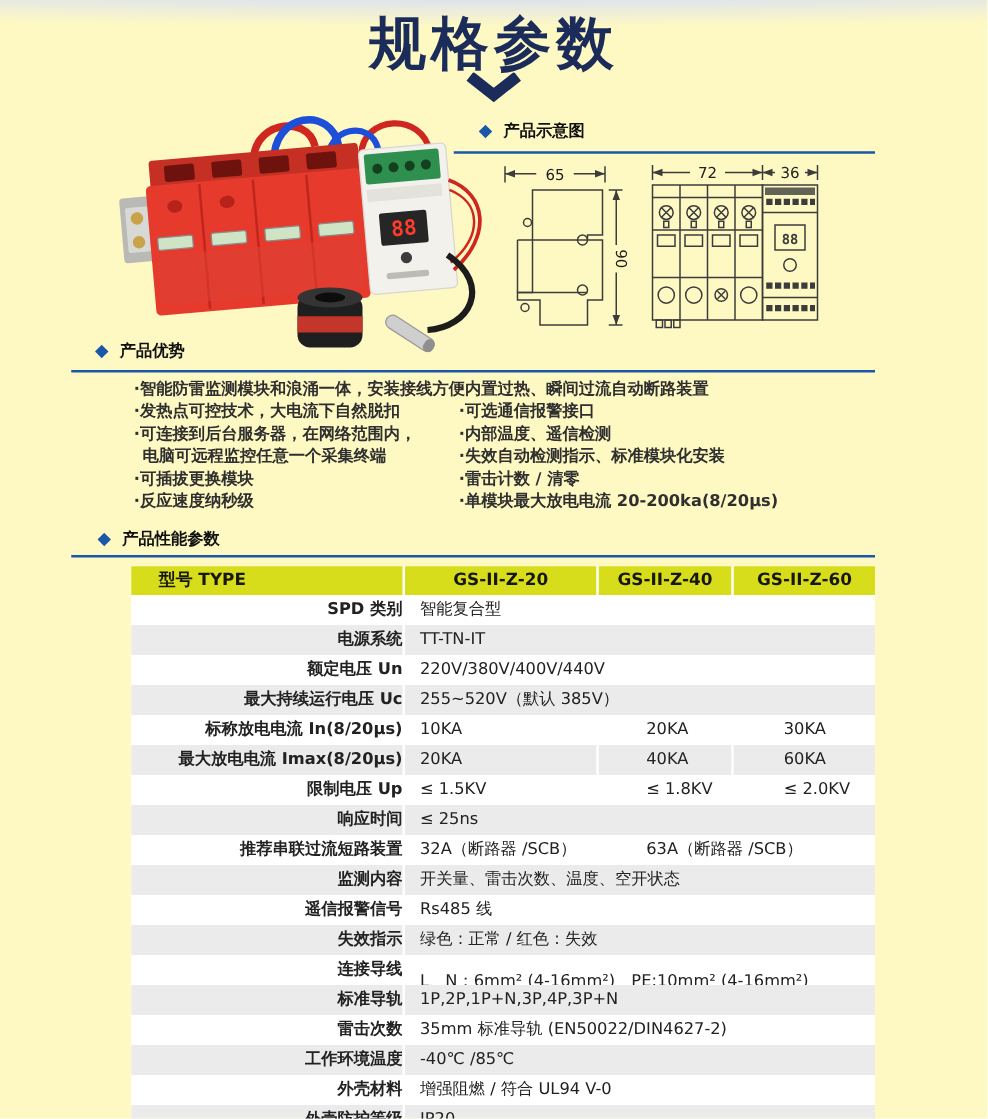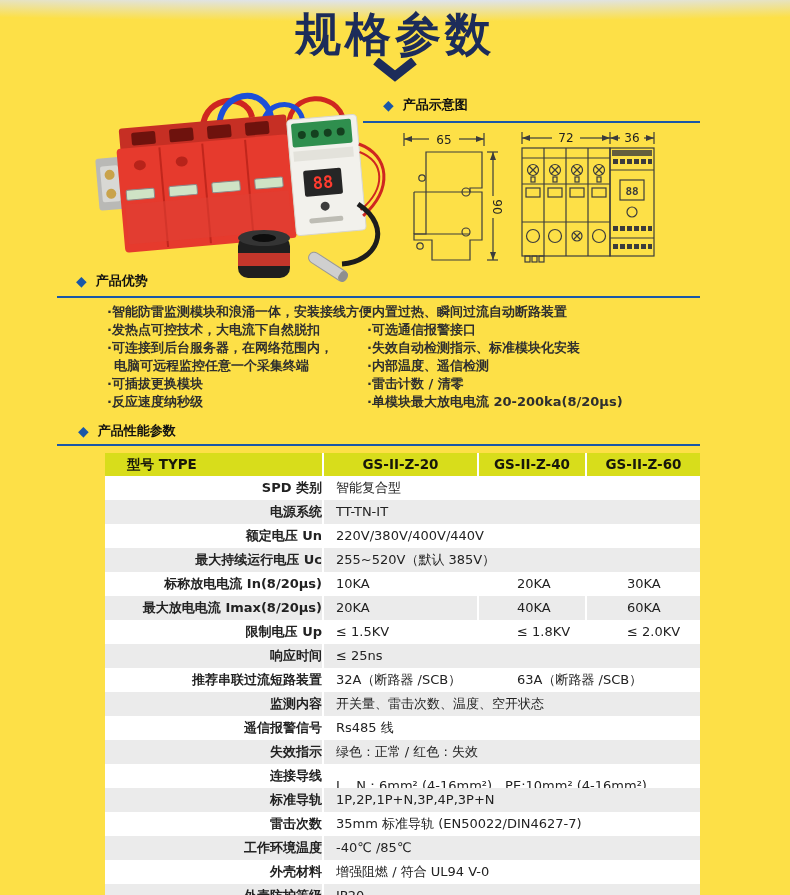--- a/index.html
+++ b/index.html
@@ -1,17 +1,17 @@
 <!DOCTYPE html>
 <html><head>
 <meta charset="utf-8">
 <style>
   html,body{margin:0;padding:0;background:#fff;}
   body{font-family:"DejaVu Sans","Liberation Sans",sans-serif;}
-  .page{position:relative;width:790px;height:895px;background:#fde047;overflow:hidden;}
+  .page{position:relative;width:790px;height:895px;background:#fef9c3;overflow:hidden;}
 
   
   .top-band{position:absolute;left:0;top:0;width:790px;height:26px;
     background:radial-gradient(140% 220% at 50% -120%, #c7d0dc 0%, #dfe4ec 55%, rgba(255,255,255,0) 92%);}
 
   
   .main-title{position:absolute;left:0;top:4px;width:790px;text-align:center;
     font-size:46px;font-weight:800;letter-spacing:4px;color:#1c2c5a;}
   .title-chevron{position:absolute;left:372px;top:58px;width:46px;height:24px;}
 
@@ -238,22 +238,22 @@
       <div class="adv-item">·智能防雷监测模块和浪涌一体，安装接线方便</div>
       <div class="adv-item">·发热点可控技术，大电流下自然脱扣</div>
       <div class="adv-item">·可连接到后台服务器，在网络范围内，</div>
       <div class="adv-item cont">电脑可远程监控任意一个采集终端</div>
       <div class="adv-item">·可插拔更换模块</div>
       <div class="adv-item">·反应速度纳秒级</div>
     </div>
   <div class="adv-list" style="left:367px;top:303px" id="adv-right">
       <div class="adv-item">·内置过热、瞬间过流自动断路装置</div>
       <div class="adv-item">·可选通信报警接口</div>
+      <div class="adv-item">·内部温度、遥信检测</div>
       <div class="adv-item">·失效自动检测指示、标准模块化安装</div>
-      <div class="adv-item">·内部温度、遥信检测</div>
       <div class="adv-item">·雷击计数 / 清零</div>
       <div class="adv-item">·单模块最大放电电流 20-200ka(8/20μs)</div>
     </div>
 
   <div class="sec" style="left:78px;top:422px">
     <span class="diamond">◆</span>
     <span class="sec-title">产品性能参数</span>
   </div>
   <div class="sec-line" style="left:57px;top:444px;width:643px"></div>
 
@@ -322,21 +322,21 @@
       <div class="t-row plain">
         <div class="lc">连接导线</div>
         <div class="vc" style="grid-column: span 3; margin-top: 10px;">L、N：6mm² (4-16mm²)　PE:10mm² (4-16mm²)</div>
       </div>
       <div class="t-row shade">
         <div class="lc">标准导轨</div>
         <div class="vc" style="grid-column: span 3;">1P,2P,1P+N,3P,4P,3P+N</div>
       </div>
       <div class="t-row plain">
         <div class="lc">雷击次数</div>
-        <div class="vc" style="grid-column: span 3;">35mm 标准导轨 (EN50022/DIN4627-7)</div>
+        <div class="vc" style="grid-column: span 3;">35mm 标准导轨 (EN50022/DIN4627-2)</div>
       </div>
       <div class="t-row shade">
         <div class="lc">工作环境温度</div>
         <div class="vc" style="grid-column: span 3;">-40℃ /85℃</div>
       </div>
       <div class="t-row plain">
         <div class="lc">外壳材料</div>
         <div class="vc" style="grid-column: span 3;">增强阻燃 / 符合 UL94 V-0</div>
       </div>
       <div class="t-row shade">

